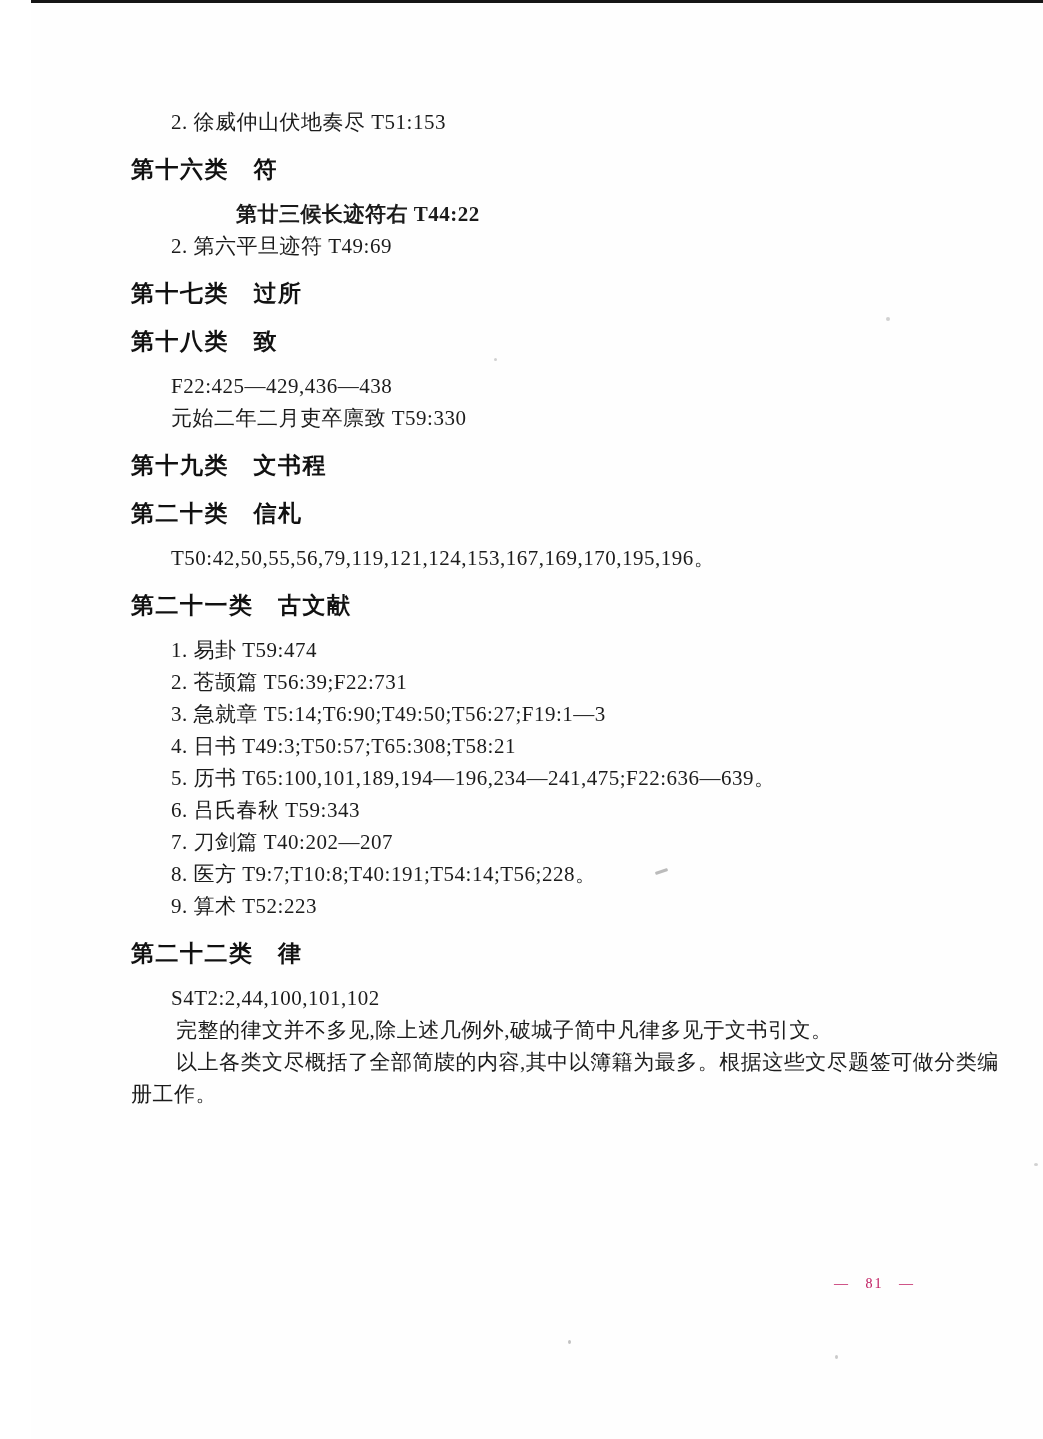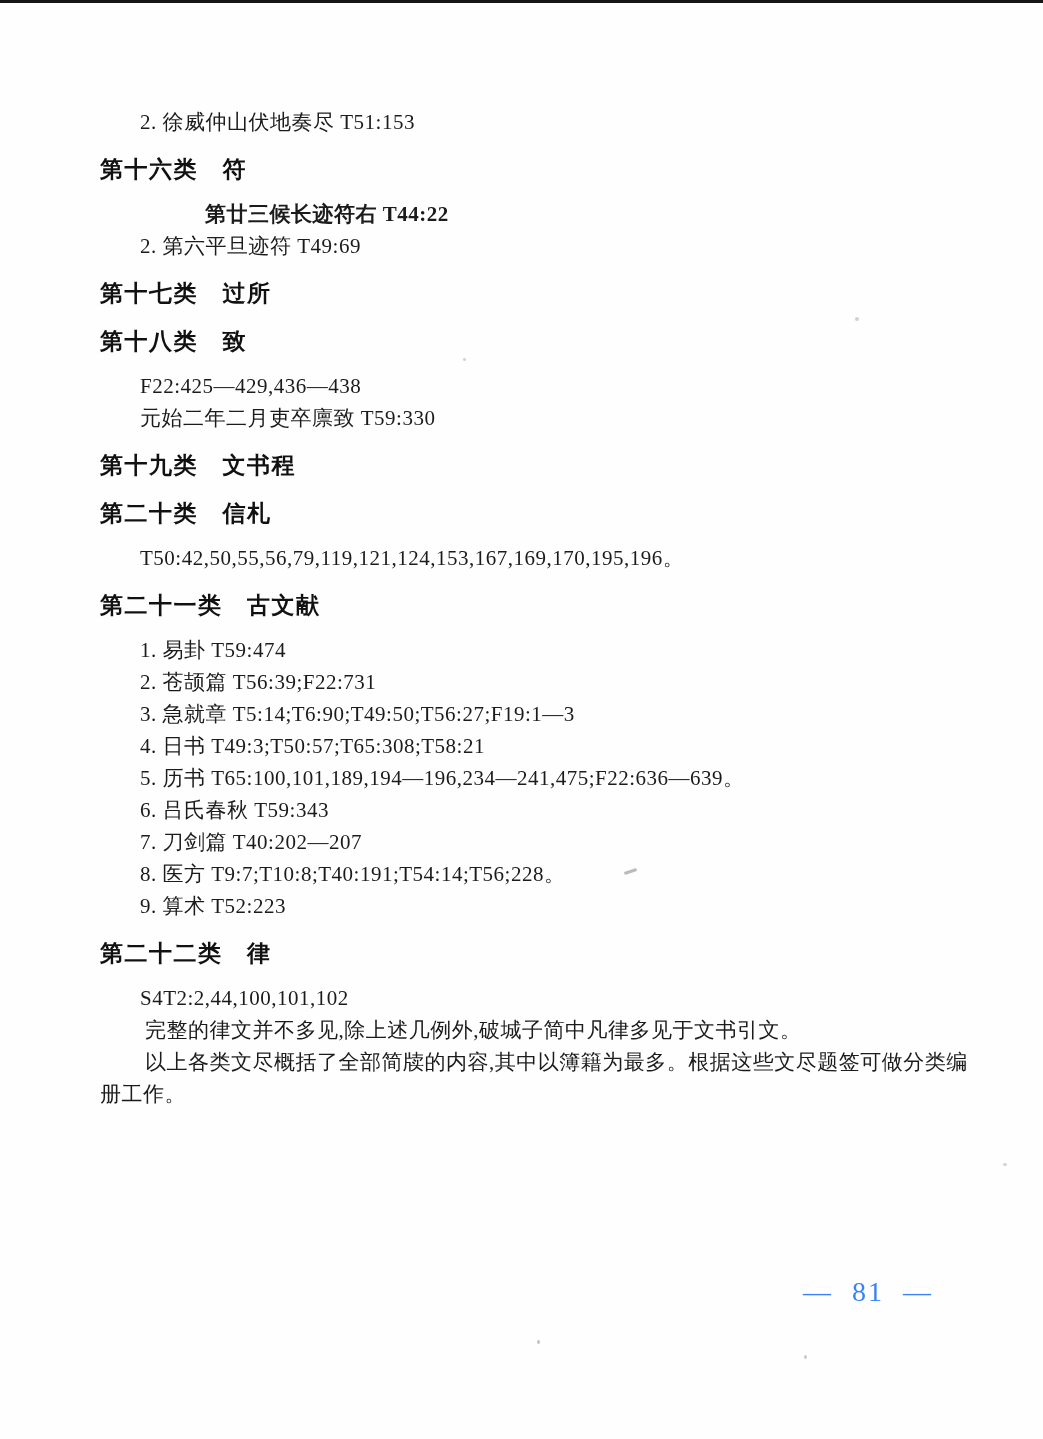--- a/index.html
+++ b/index.html
@@ -13,20 +13,21 @@
     width: 1043px;
     height: 1439px;
     overflow: hidden;
     font-family: "Liberation Serif", "DejaVu Serif", serif;
     color: #1b1b1b;
   }
   .scan-page {
     position: absolute;
     inset: 0;
     background: #fefefe;
+    margin-left: 31px;
   }
   .top-edge {
     position: absolute;
     top: 0; left: 0;
     width: 100%;
     height: 3px;
     background: #161616;
   }
   .content {
     position: absolute;
@@ -53,24 +54,24 @@
     line-height: 33px;
     margin-top: 15px;
     margin-bottom: 12px;
     letter-spacing: 1.5px;
     color: #111;
   }
   .pageno {
     position: absolute;
     left: 803px;
     top: 1276px;
-    font-size: 28px;
+    font-size: 14px;
     letter-spacing: 2px;
     word-spacing: 10px;
-    color: #3b82f6;
+    color: #be185d;
   }
   .speck {
     position: absolute;
     background: #6a6a6a;
     border-radius: 50%;
   }
   .speck.dash {
     border-radius: 1px;
     transform: rotate(-18deg);
   }

